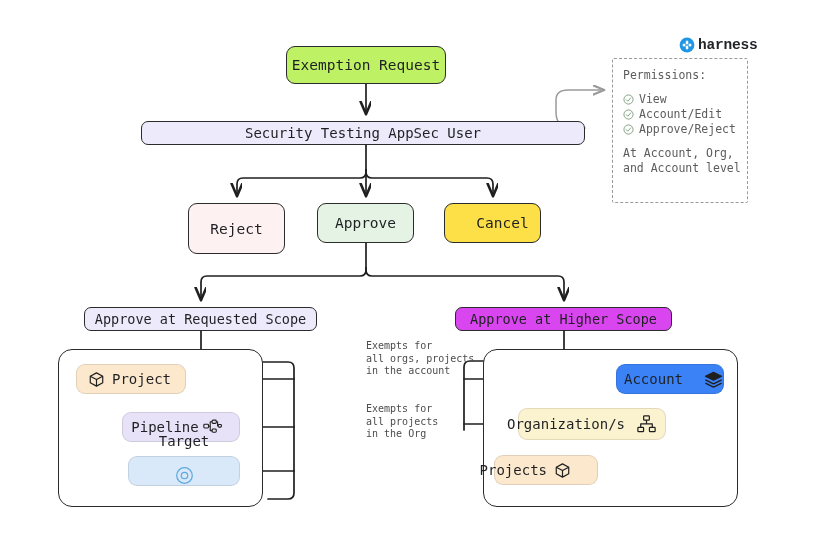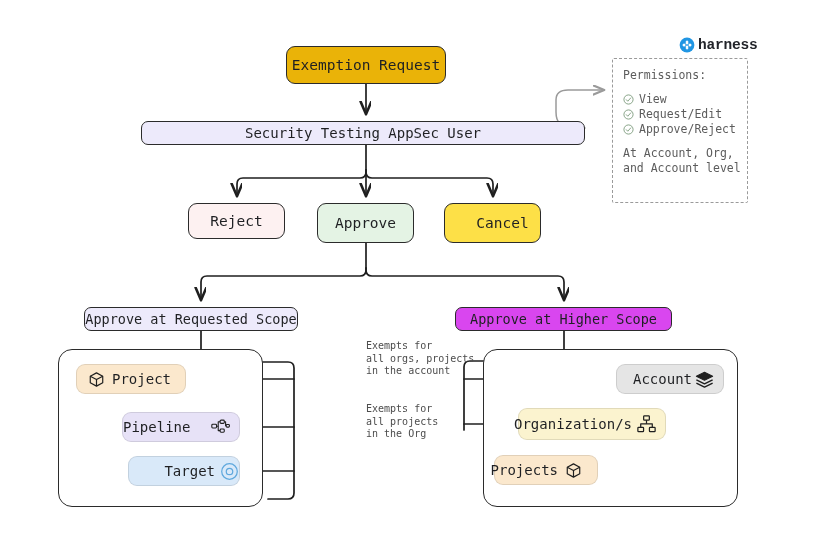--- a/index.html
+++ b/index.html
@@ -48,47 +48,47 @@
     position: absolute;
     box-sizing: border-box;
     border: 1.6px solid #2b2b2b;
     border-radius: 14px;
     background: #ffffff;
   }
 
   
   #node-exemption-request {
     left: 286px; top: 46px; width: 160px; height: 38px;
-    background: #eab308;
+    background: #bef264;
     font-size: 14.5px;
   }
   #node-user-bar {
     left: 141px; top: 121px; width: 444px; height: 24px;
     background: #edeafb;
     font-size: 14px;
   }
   #node-reject {
-    left: 188px; top: 203px; width: 97px; height: 36px;
+    left: 188px; top: 203px; width: 97px; height: 51px;
     background: #fdf1f1;
     font-size: 14.5px;
     align-items: center;
   }
   #node-approve {
     left: 317px; top: 203px; width: 97px; height: 40px;
     background: #e4f3e4;
     font-size: 14.5px;
   }
   #node-cancel {
     left: 444px; top: 203px; width: 97px; height: 40px;
     background: #fde047;
     font-size: 14.5px;
     padding-left: 20px;
   }
   #node-scope-requested {
-    left: 84px; top: 307px; width: 214px; height: 24px;
+    left: 84px; top: 307px; width: 233px; height: 24px;
     background: #edeafb;
     font-size: 13.5px;
   }
   #node-scope-higher {
     left: 455px; top: 307px; width: 217px; height: 24px;
     background: #d946ef;
     font-size: 13.5px;
   }
 
   
@@ -105,55 +105,56 @@
     background: #fbe8cd;
     font-size: 14px;
     justify-content: flex-start;
     padding-left: 11px;
     gap: 7px;
   }
   #node-pipeline {
     left: 122px; top: 412px; width: 118px; height: 30px;
     background: #e7e2f7;
     font-size: 14px;
-    justify-content: space-between;
+    justify-content: center;
     padding-right: 9px;
     gap: 4px;
   }
   #node-target {
     left: 128px; top: 456px; width: 112px; height: 30px;
     background: #d9e9f9;
     font-size: 14px;
     justify-content: flex-end;
-    gap: 5px;
+    gap: 17px;
+    flex-direction: column;
   }
 
   
   #node-account {
     left: 616px; top: 364px; width: 108px; height: 30px;
-    background: #e5e5e5;
+    background: #3b82f6;
     font-size: 14px;
     justify-content: flex-end;
-    padding-right: 9px;
-    gap: 3px;
+    padding-right: 0;
+    gap: 21px;
   }
   #node-organizations {
     left: 518px; top: 408px; width: 148px; height: 32px;
     background: #fbf3cf;
     font-size: 14px;
     justify-content: flex-end;
     padding-right: 9px;
-    gap: 5px;
+    gap: 12px;
   }
   #node-projects {
     left: 494px; top: 455px; width: 104px; height: 30px;
     background: #fbe8cd;
     font-size: 14px;
     justify-content: flex-end;
-    padding-right: 15px;
+    padding-right: 26px;
     gap: 7px;
   }
 
   
   #permissions-note {
     position: absolute;
     left: 612px; top: 58px; width: 136px; height: 145px;
     box-sizing: border-box;
     border: 1.5px dashed #9a9a9a;
     border-radius: 2px;
@@ -313,21 +314,21 @@
         <path d="M3.6 6.2 L5.2 7.9 L8.5 4.2" fill="none" stroke="#7d9b7d" stroke-width="1" stroke-linecap="round" stroke-linejoin="round"></path>
       </svg>
       <span>View</span>
     </div>
 
     <div class="perm-item">
       <svg class="check-icon" width="11" height="11" viewBox="0 0 12 12">
         <circle cx="6" cy="6" r="5" fill="none" stroke="#7d9b7d" stroke-width="1"></circle>
         <path d="M3.6 6.2 L5.2 7.9 L8.5 4.2" fill="none" stroke="#7d9b7d" stroke-width="1" stroke-linecap="round" stroke-linejoin="round"></path>
       </svg>
-      <span>Request/Edit</span>
+      <span>Account/Edit</span>
     </div>
 
     <div class="perm-item">
       <svg class="check-icon" width="11" height="11" viewBox="0 0 12 12">
         <circle cx="6" cy="6" r="5" fill="none" stroke="#7d9b7d" stroke-width="1"></circle>
         <path d="M3.6 6.2 L5.2 7.9 L8.5 4.2" fill="none" stroke="#7d9b7d" stroke-width="1" stroke-linecap="round" stroke-linejoin="round"></path>
       </svg>
       <span>Approve/Reject</span>
     </div>
 

